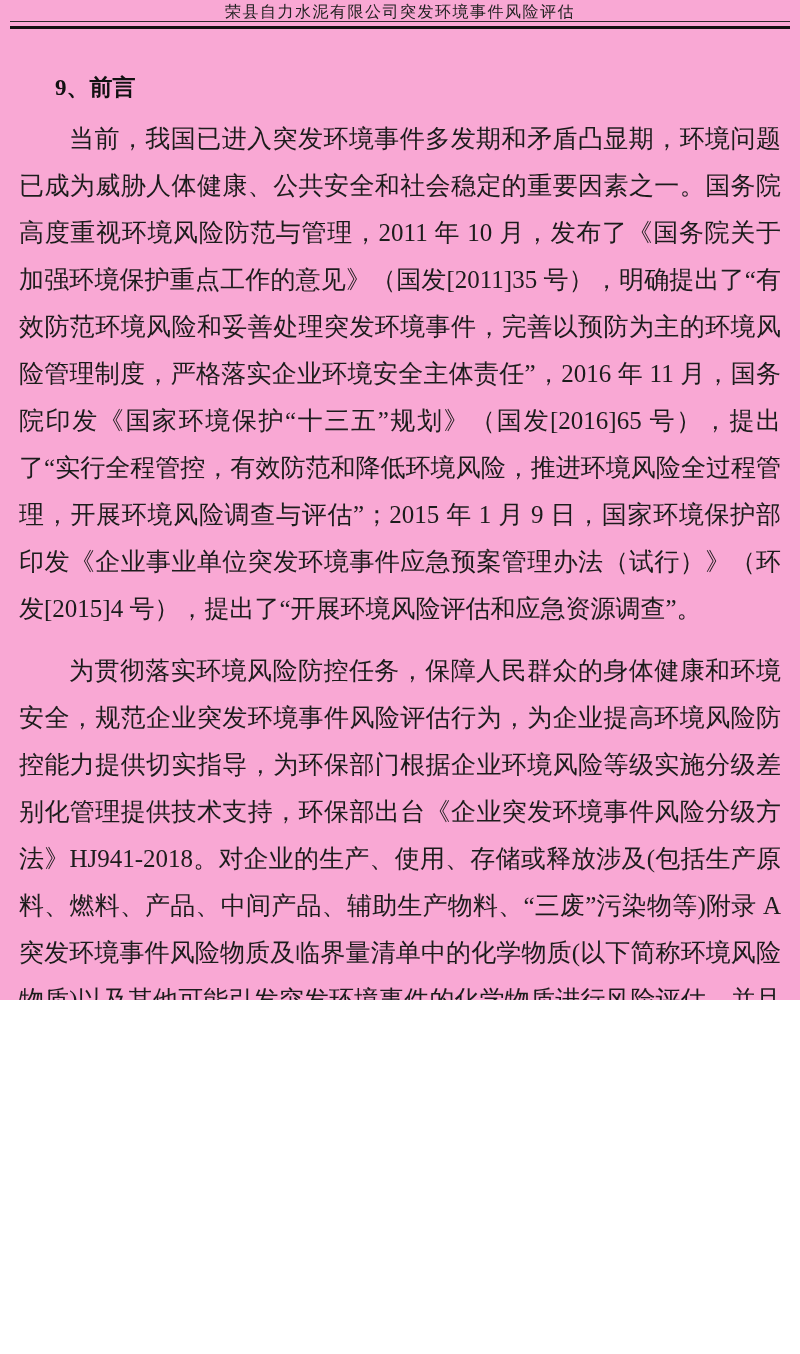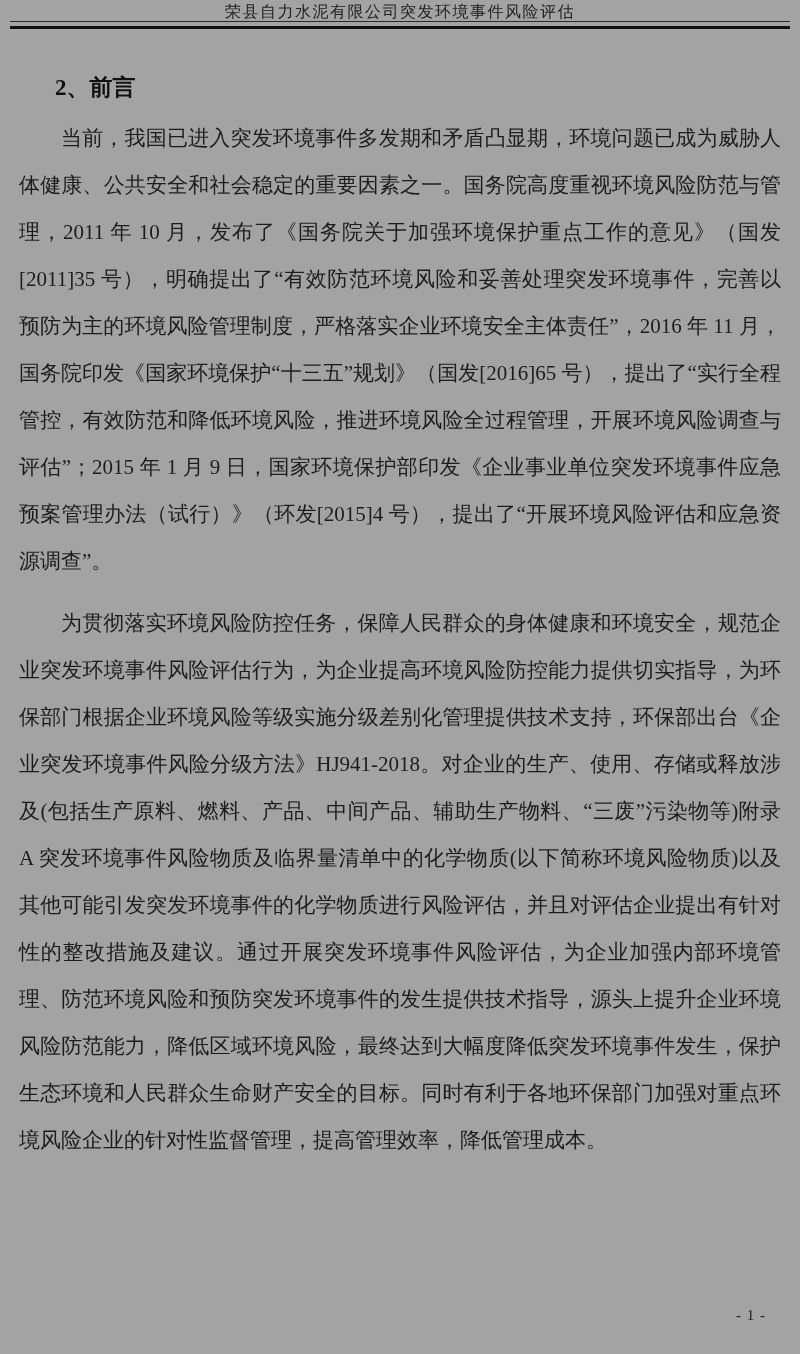--- a/index.html
+++ b/index.html
@@ -3,22 +3,22 @@
 <meta charset="utf-8">
 <style>
   html, body {
     margin: 0;
     padding: 0;
     background: #ffffff;
   }
   .page {
     position: relative;
     width: 800px;
-    height: 1354px;
-    background: #a3a3a3;
+    height: 1000px;
+    background: #f9a8d4;
     overflow: hidden;
     font-family: "Liberation Serif", "DejaVu Serif", serif;
     color: #1c1c1c;
   }
 
   
   .page-header {
     padding-top: 3px;
   }
   .header-title {
@@ -41,21 +41,21 @@
   }
   .section-heading {
     margin: 45px 0 0 36px;
     font-size: 23px;
     line-height: 28px;
     font-weight: bold;
     color: #111111;
   }
   .para {
     margin: 0;
-    font-size: 21px;
+    font-size: 25px;
     line-height: 47px;
     text-align: justify;
     text-indent: 2em;
     color: #1c1c1c;
   }
   .para.p1 { margin-top: 13px; }
   .para.p2 { margin-top: 15px; }
   .para.p3 { margin-top: 16px; }
 
   
@@ -73,21 +73,21 @@
 <body>
 
 <div class="page">
 
   <header class="page-header">
     <div class="header-title">荣县自力水泥有限公司突发环境事件风险评估</div>
     <div class="header-rule"></div>
   </header>
 
   <main class="doc-body">
-    <h1 class="section-heading">2、前言</h1>
+    <h1 class="section-heading">9、前言</h1>
 
     <p class="para p1">当前，我国已进入突发环境事件多发期和矛盾凸显期，环境问题已成为威胁人体健康、公共安全和社会稳定的重要因素之一。国务院高度重视环境风险防范与管理，2011 年 10 月，发布了《国务院关于加强环境保护重点工作的意见》（国发[2011]35 号），明确提出了“有效防范环境风险和妥善处理突发环境事件，完善以预防为主的环境风险管理制度，严格落实企业环境安全主体责任”，2016 年 11 月，国务院印发《国家环境保护“十三五”规划》（国发[2016]65 号），提出了“实行全程管控，有效防范和降低环境风险，推进环境风险全过程管理，开展环境风险调查与评估”；2015 年 1 月 9 日，国家环境保护部印发《企业事业单位突发环境事件应急预案管理办法（试行）》（环发[2015]4 号），提出了“开展环境风险评估和应急资源调查”。</p>
 
     <p class="para p2">为贯彻落实环境风险防控任务，保障人民群众的身体健康和环境安全，规范企业突发环境事件风险评估行为，为企业提高环境风险防控能力提供切实指导，为环保部门根据企业环境风险等级实施分级差别化管理提供技术支持，环保部出台《企业突发环境事件风险分级方法》HJ941-2018。对企业的生产、使用、存储或释放涉及(包括生产原料、燃料、产品、中间产品、辅助生产物料、“三废”污染物等)附录 A 突发环境事件风险物质及临界量清单中的化学物质(以下简称环境风险物质)以及其他可能引发突发环境事件的化学物质进行风险评估，并且对评估企业提出有针对性的整改措施及建议。通过开展突发环境事件风险评估，为企业加强内部环境管理、防范环境风险和预防突发环境事件的发生提供技术指导，源头上提升企业环境风险防范能力，降低区域环境风险，最终达到大幅度降低突发环境事件发生，保护生态环境和人民群众生命财产安全的目标。同时有利于各地环保部门加强对重点环境风险企业的针对性监督管理，提高管理效率，降低管理成本。</p>
 
   </main>
 
   <footer>
     <span class="page-number">- 1 -</span>
   </footer>

